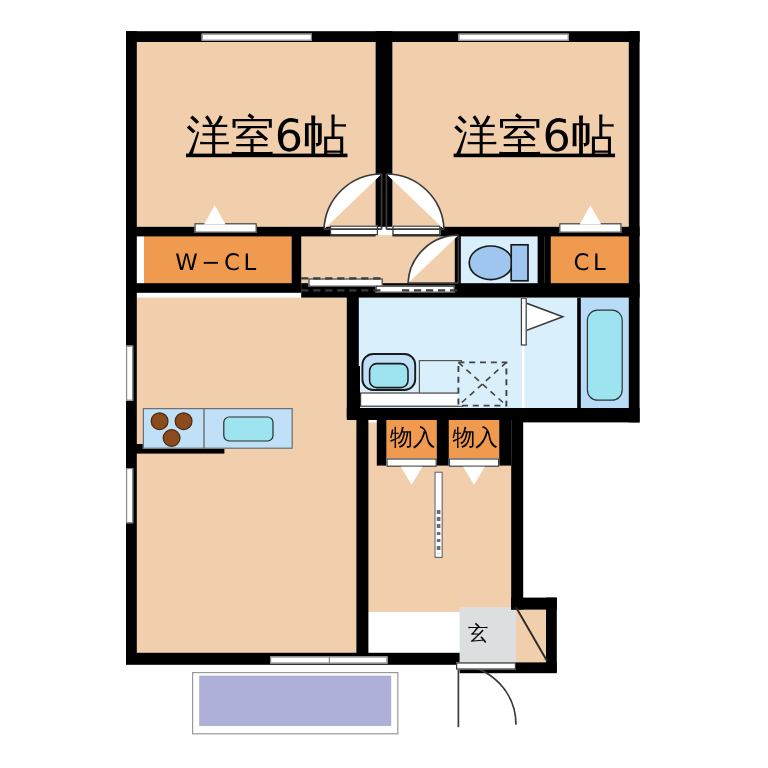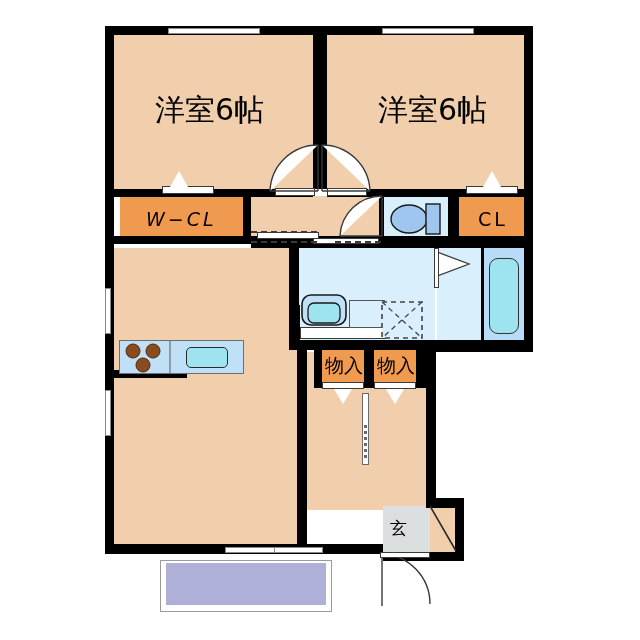--- a/index.html
+++ b/index.html
@@ -18,21 +18,21 @@
   .tubinner {background:#9de4f0;border:1px solid #333;border-radius:9px;}
   .genkan   {background:#dcdfe0;}
   .balcony  {background:#aeb0d8;}
   .kit      {background:#bfe0f7;}
 
   
   .wall{background:#000000;}
 
   
   .lbl{position:absolute;color:#000;white-space:nowrap;line-height:1;}
-  .lbl-room{font-size:30px;letter-spacing:0px;}
+  .lbl-room{font-size:37px;letter-spacing:0px;text-decoration:underline;}
   .lbl-ldk{font-size:29px;letter-spacing:1px;}
   .lbl-cl{font-size:19px;letter-spacing:3px;}
   .lbl-mono{font-size:19px;letter-spacing:0px;}
   .lbl-gen{font-size:17px;}
 
   
   .win{background:#ffffff;border:1px solid #8a8a8a;}
   .winline{background:#8a8a8a;}
 
   
@@ -230,21 +230,21 @@
     <line x1="51" y1="0" x2="51" y2="34" stroke="#6f6f6f" stroke-width="1.2"></line>
     <circle cx="14" cy="11" r="7" fill="#8a4b1e" stroke="#4a2a10" stroke-width="1"></circle>
     <circle cx="34" cy="11" r="7" fill="#8a4b1e" stroke="#4a2a10" stroke-width="1"></circle>
     <circle cx="24" cy="25" r="7" fill="#8a4b1e" stroke="#4a2a10" stroke-width="1"></circle>
   </svg>
   <div class="el" style="left:186px;top:347px;width:42px;height:21px;background:#9de4f0;border:1px solid #2b2b2b;border-radius:5px;"></div>
 
   <div class="lbl lbl-room" style="left:155px;top:95px;">洋室6帖</div>
   <div class="lbl lbl-room" style="left:378px;top:95px;">洋室6帖</div>
 
-  <div class="lbl lbl-cl" style="left:146px;top:210px;font-style:italic;">W−CL</div>
+  <div class="lbl lbl-cl" style="left:146px;top:210px;">W−CL</div>
   <div class="lbl lbl-cl" style="left:478px;top:210px;">CL</div>
 
   <div class="lbl lbl-mono" style="left:325px;top:356px;">物入</div>
   <div class="lbl lbl-mono" style="left:377px;top:356px;">物入</div>
 
 
   <div class="lbl lbl-gen" style="left:390px;top:520px;">玄</div>
 
 </div>
 

